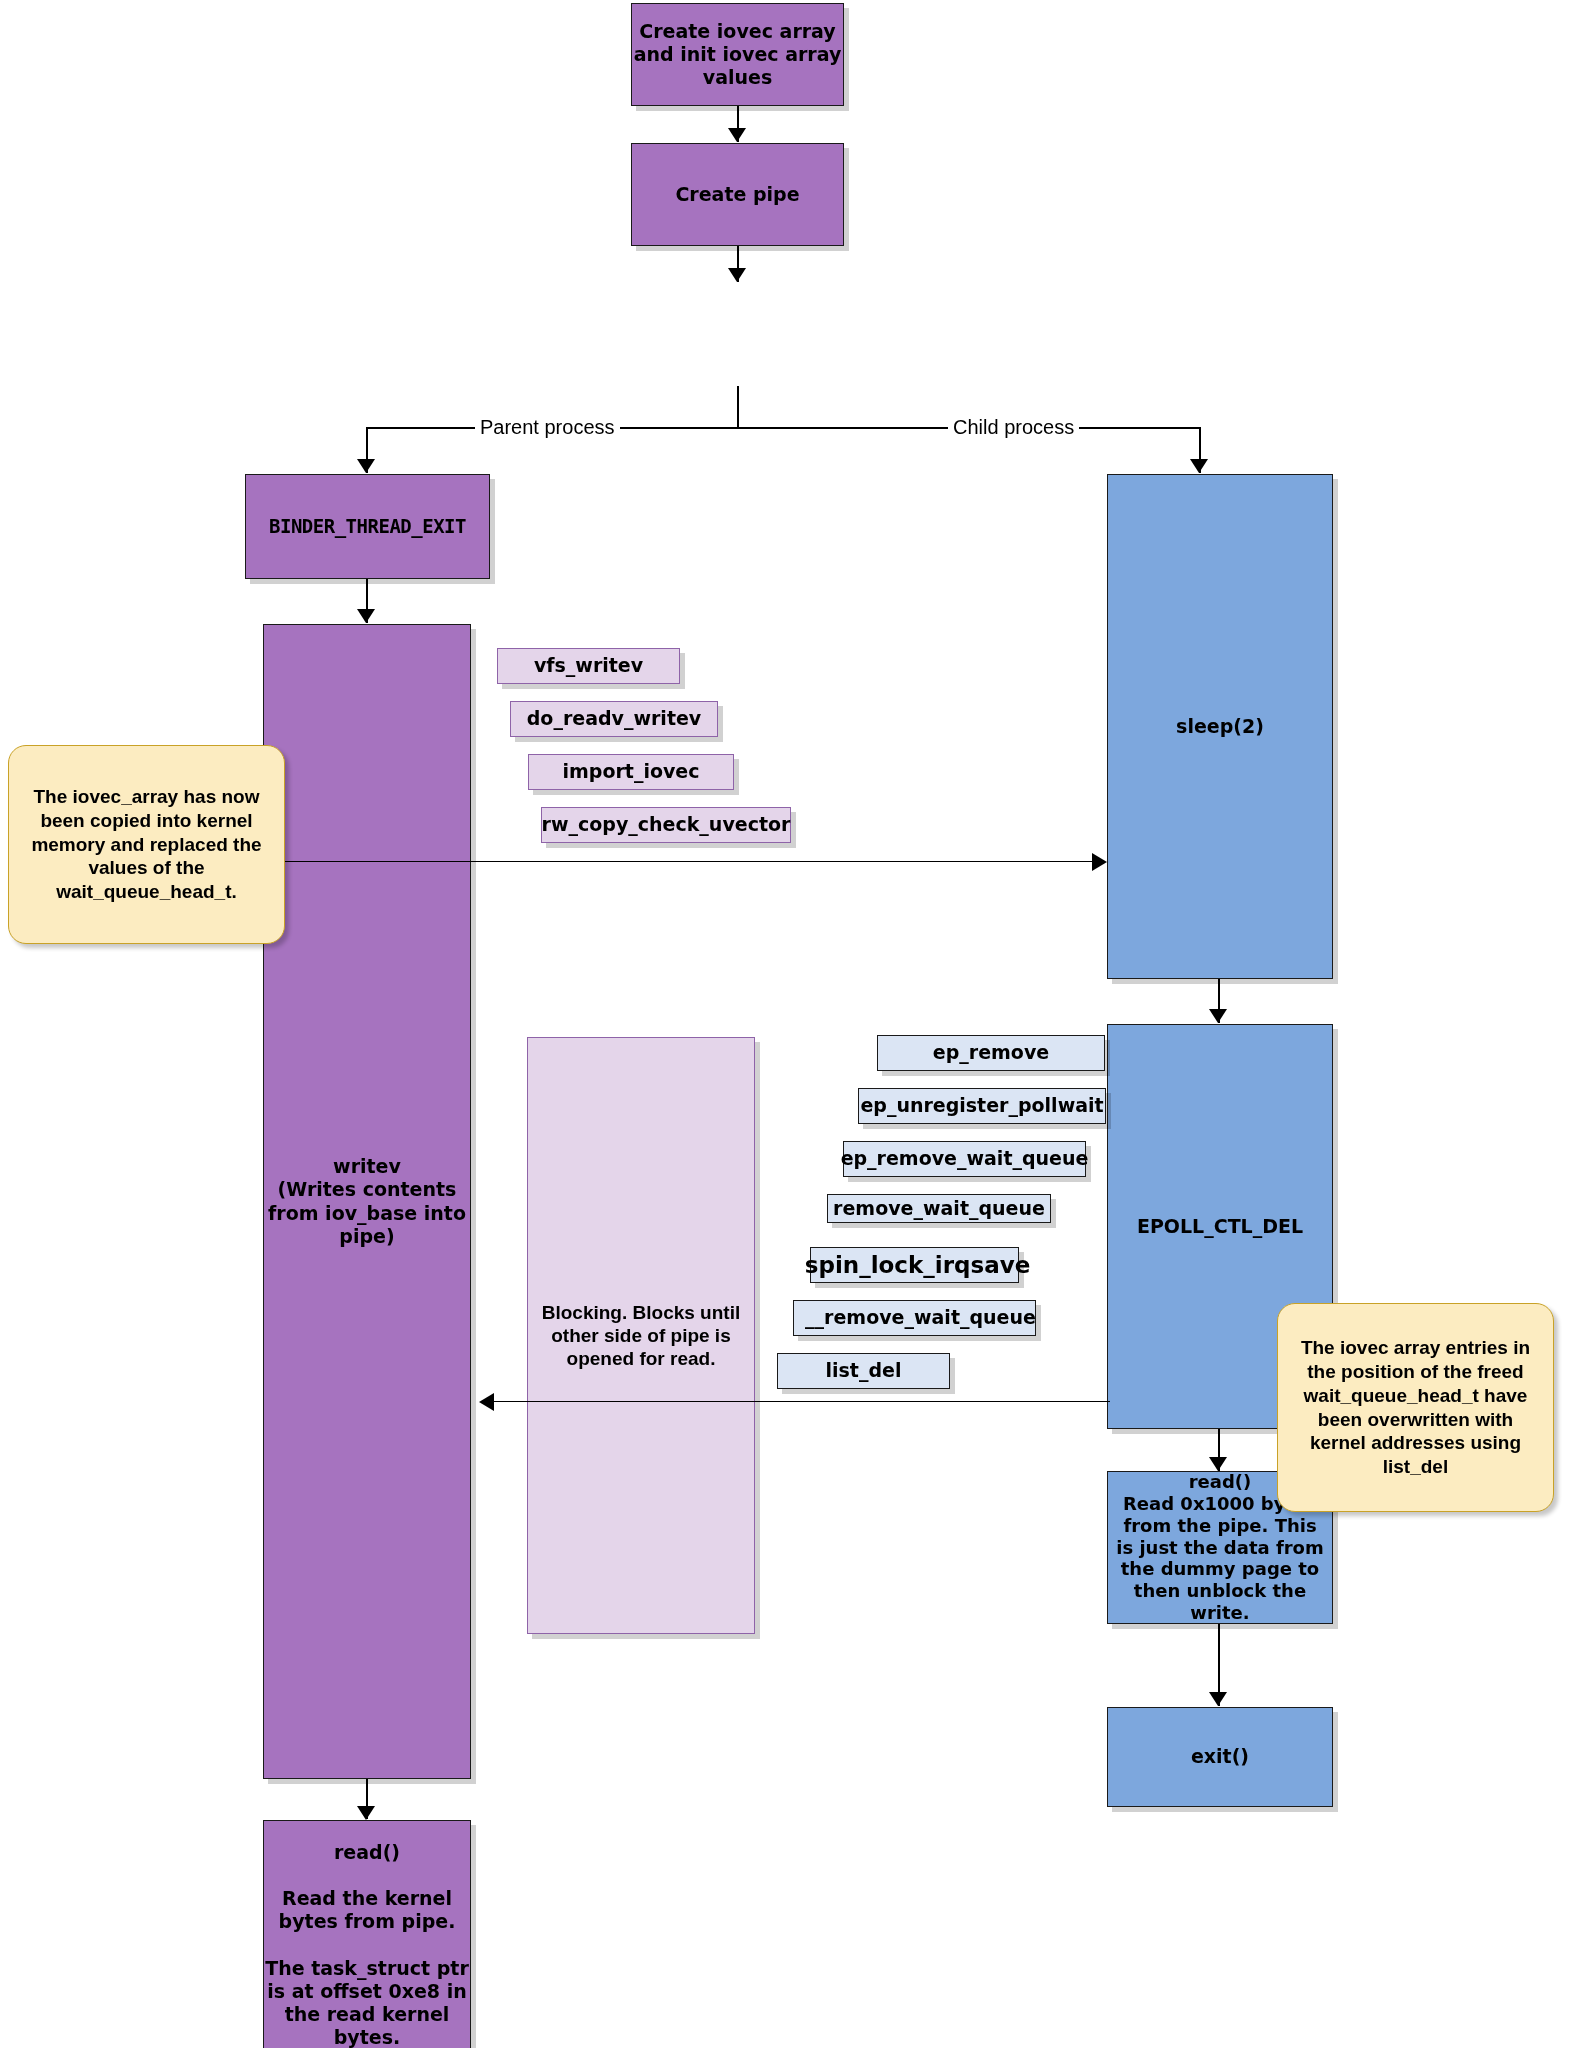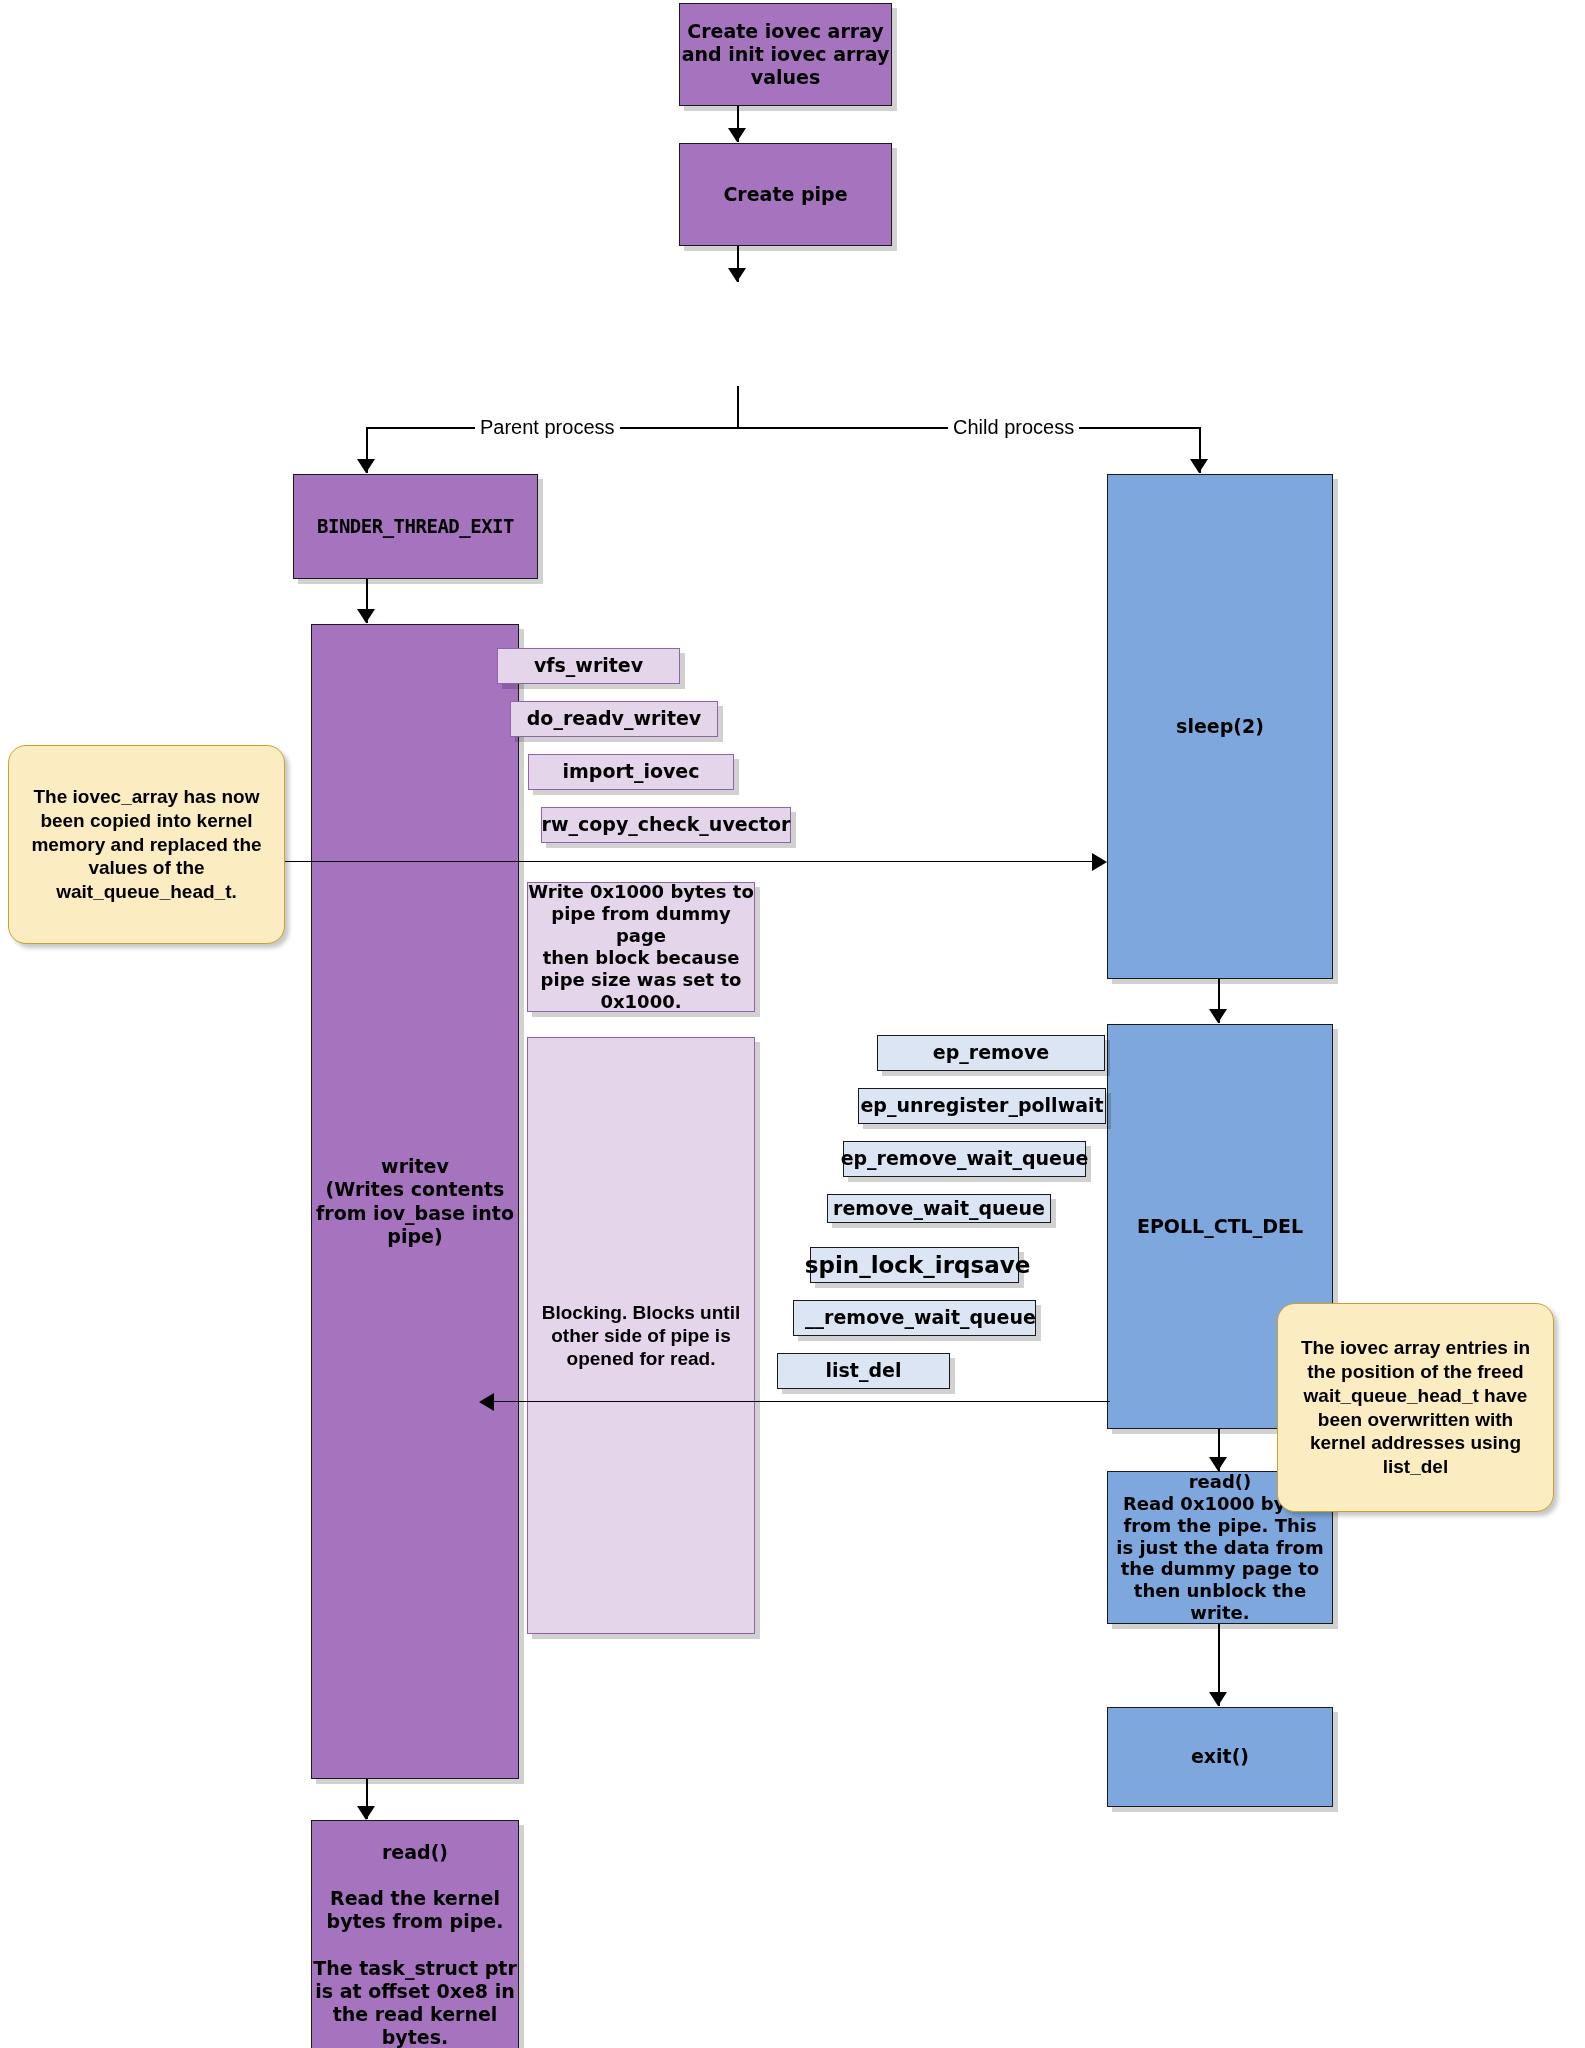--- a/index.html
+++ b/index.html
@@ -27,21 +27,20 @@
     font-weight: bold;
     color: #000000;
     line-height: 1.22;
     white-space: pre-line;
     box-shadow: 5px 5px 0 0 rgba(0,0,0,0.18);
   }
   
   .purple {
     background: #a673bf;
     border: 1.5px solid #1a1a1a;
-    margin-left: 48px;
   }
   
   .lav {
     background: #e4d5ea;
     border: 1.5px solid #8e63a8;
   }
   
   .blue {
     background: #7da7dd;
     border: 1.5px solid #1a1a1a;
@@ -163,25 +162,20 @@
   <div class="box purple" style="left:263px; top:624px; width:208px; height:1155px; font-size:19px;">writev
 (Writes contents
 from iov_base into
 pipe)</div>
 
   <div class="box lav" style="left:497px; top:648px; width:183px; height:36px; font-size:19px;">vfs_writev</div>
   <div class="box lav" style="left:510px; top:701px; width:208px; height:36px; font-size:19px;">do_readv_writev</div>
   <div class="box lav" style="left:528px; top:754px; width:206px; height:36px; font-size:19px;">import_iovec</div>
   <div class="box lav" style="left:541px; top:807px; width:250px; height:36px; font-size:19px;">rw_copy_check_uvector</div>
 
-  <div class="box lav" style="left:527px; top:882px; width:228px; height:130px; font-size:18px;">Write 0x1000 bytes to
-pipe from dummy page
-then block because
-pipe size was set to
-0x1000.</div>
 
   <div class="box lav libs" style="left:527px; top:1037px; width:228px; height:597px; font-size:19px;">Blocking. Blocks until
 other side of pipe is
 opened for read.</div>
 
 
   <div class="vline" style="left:366px; top:1779px; height:40px;"></div>
   <div class="arrow-down" style="left:357px; top:1806px;"></div>
 
   <div class="box purple" style="left:263px; top:1820px; width:208px; height:250px; font-size:19px;">read()

